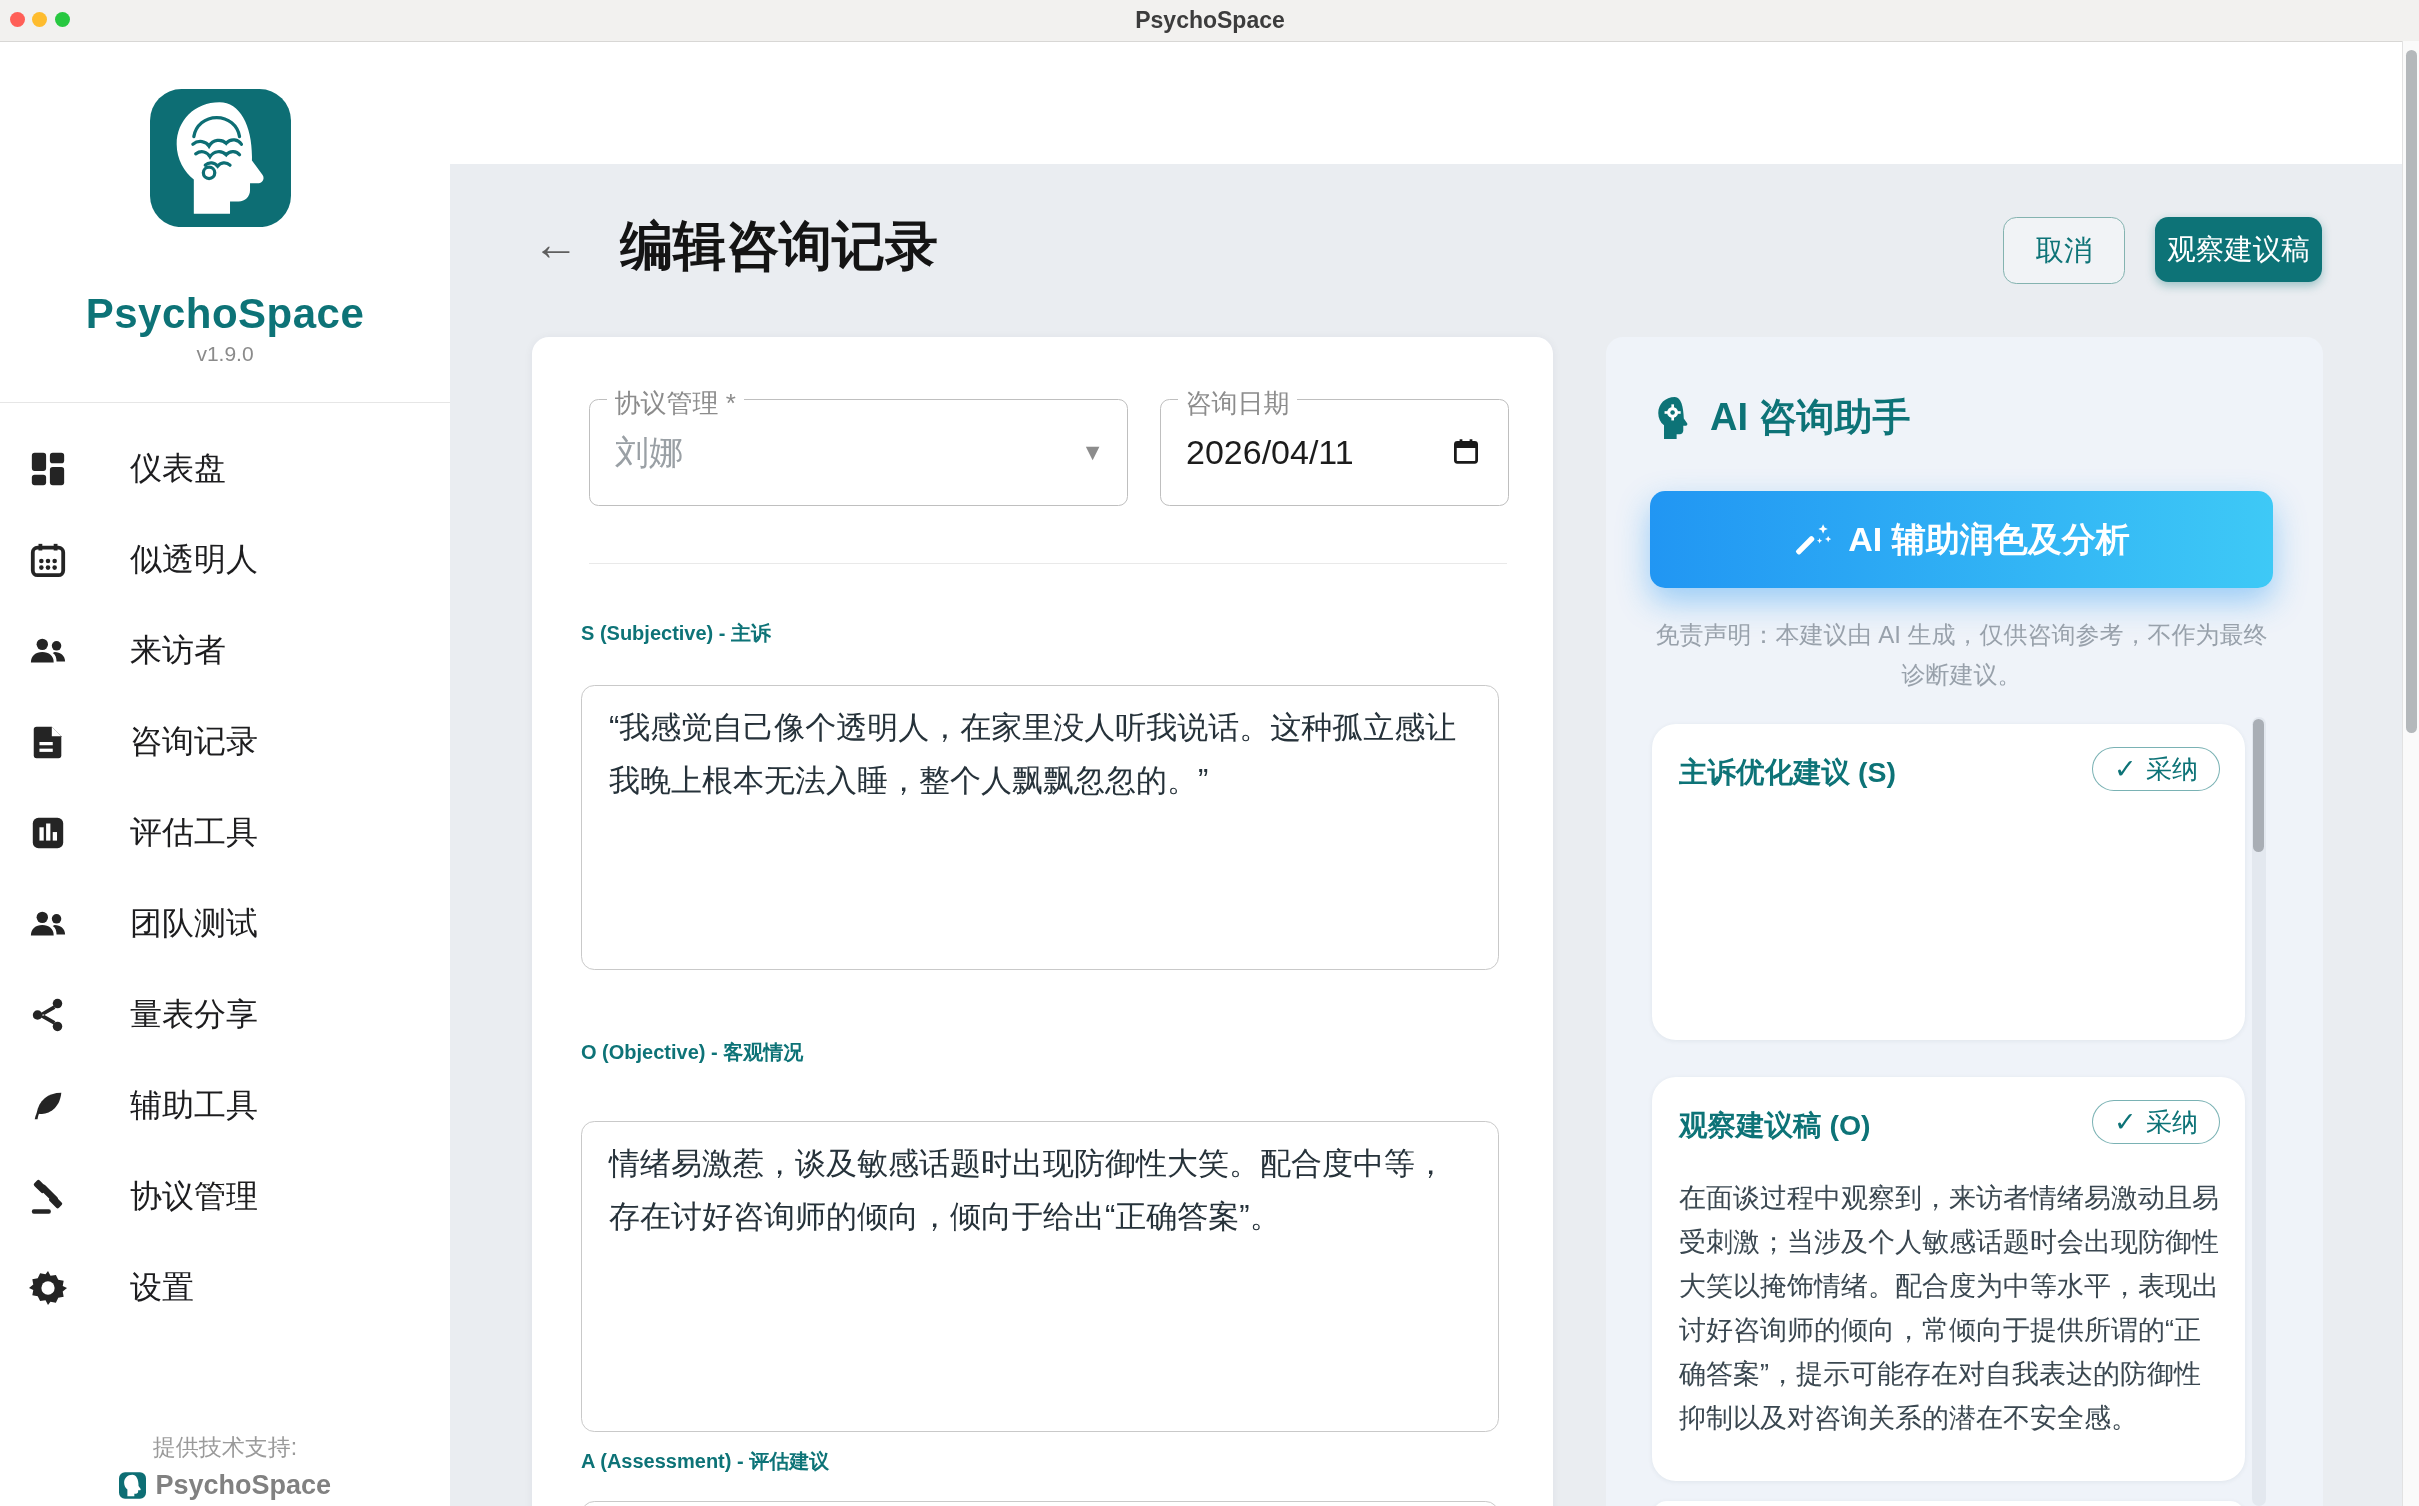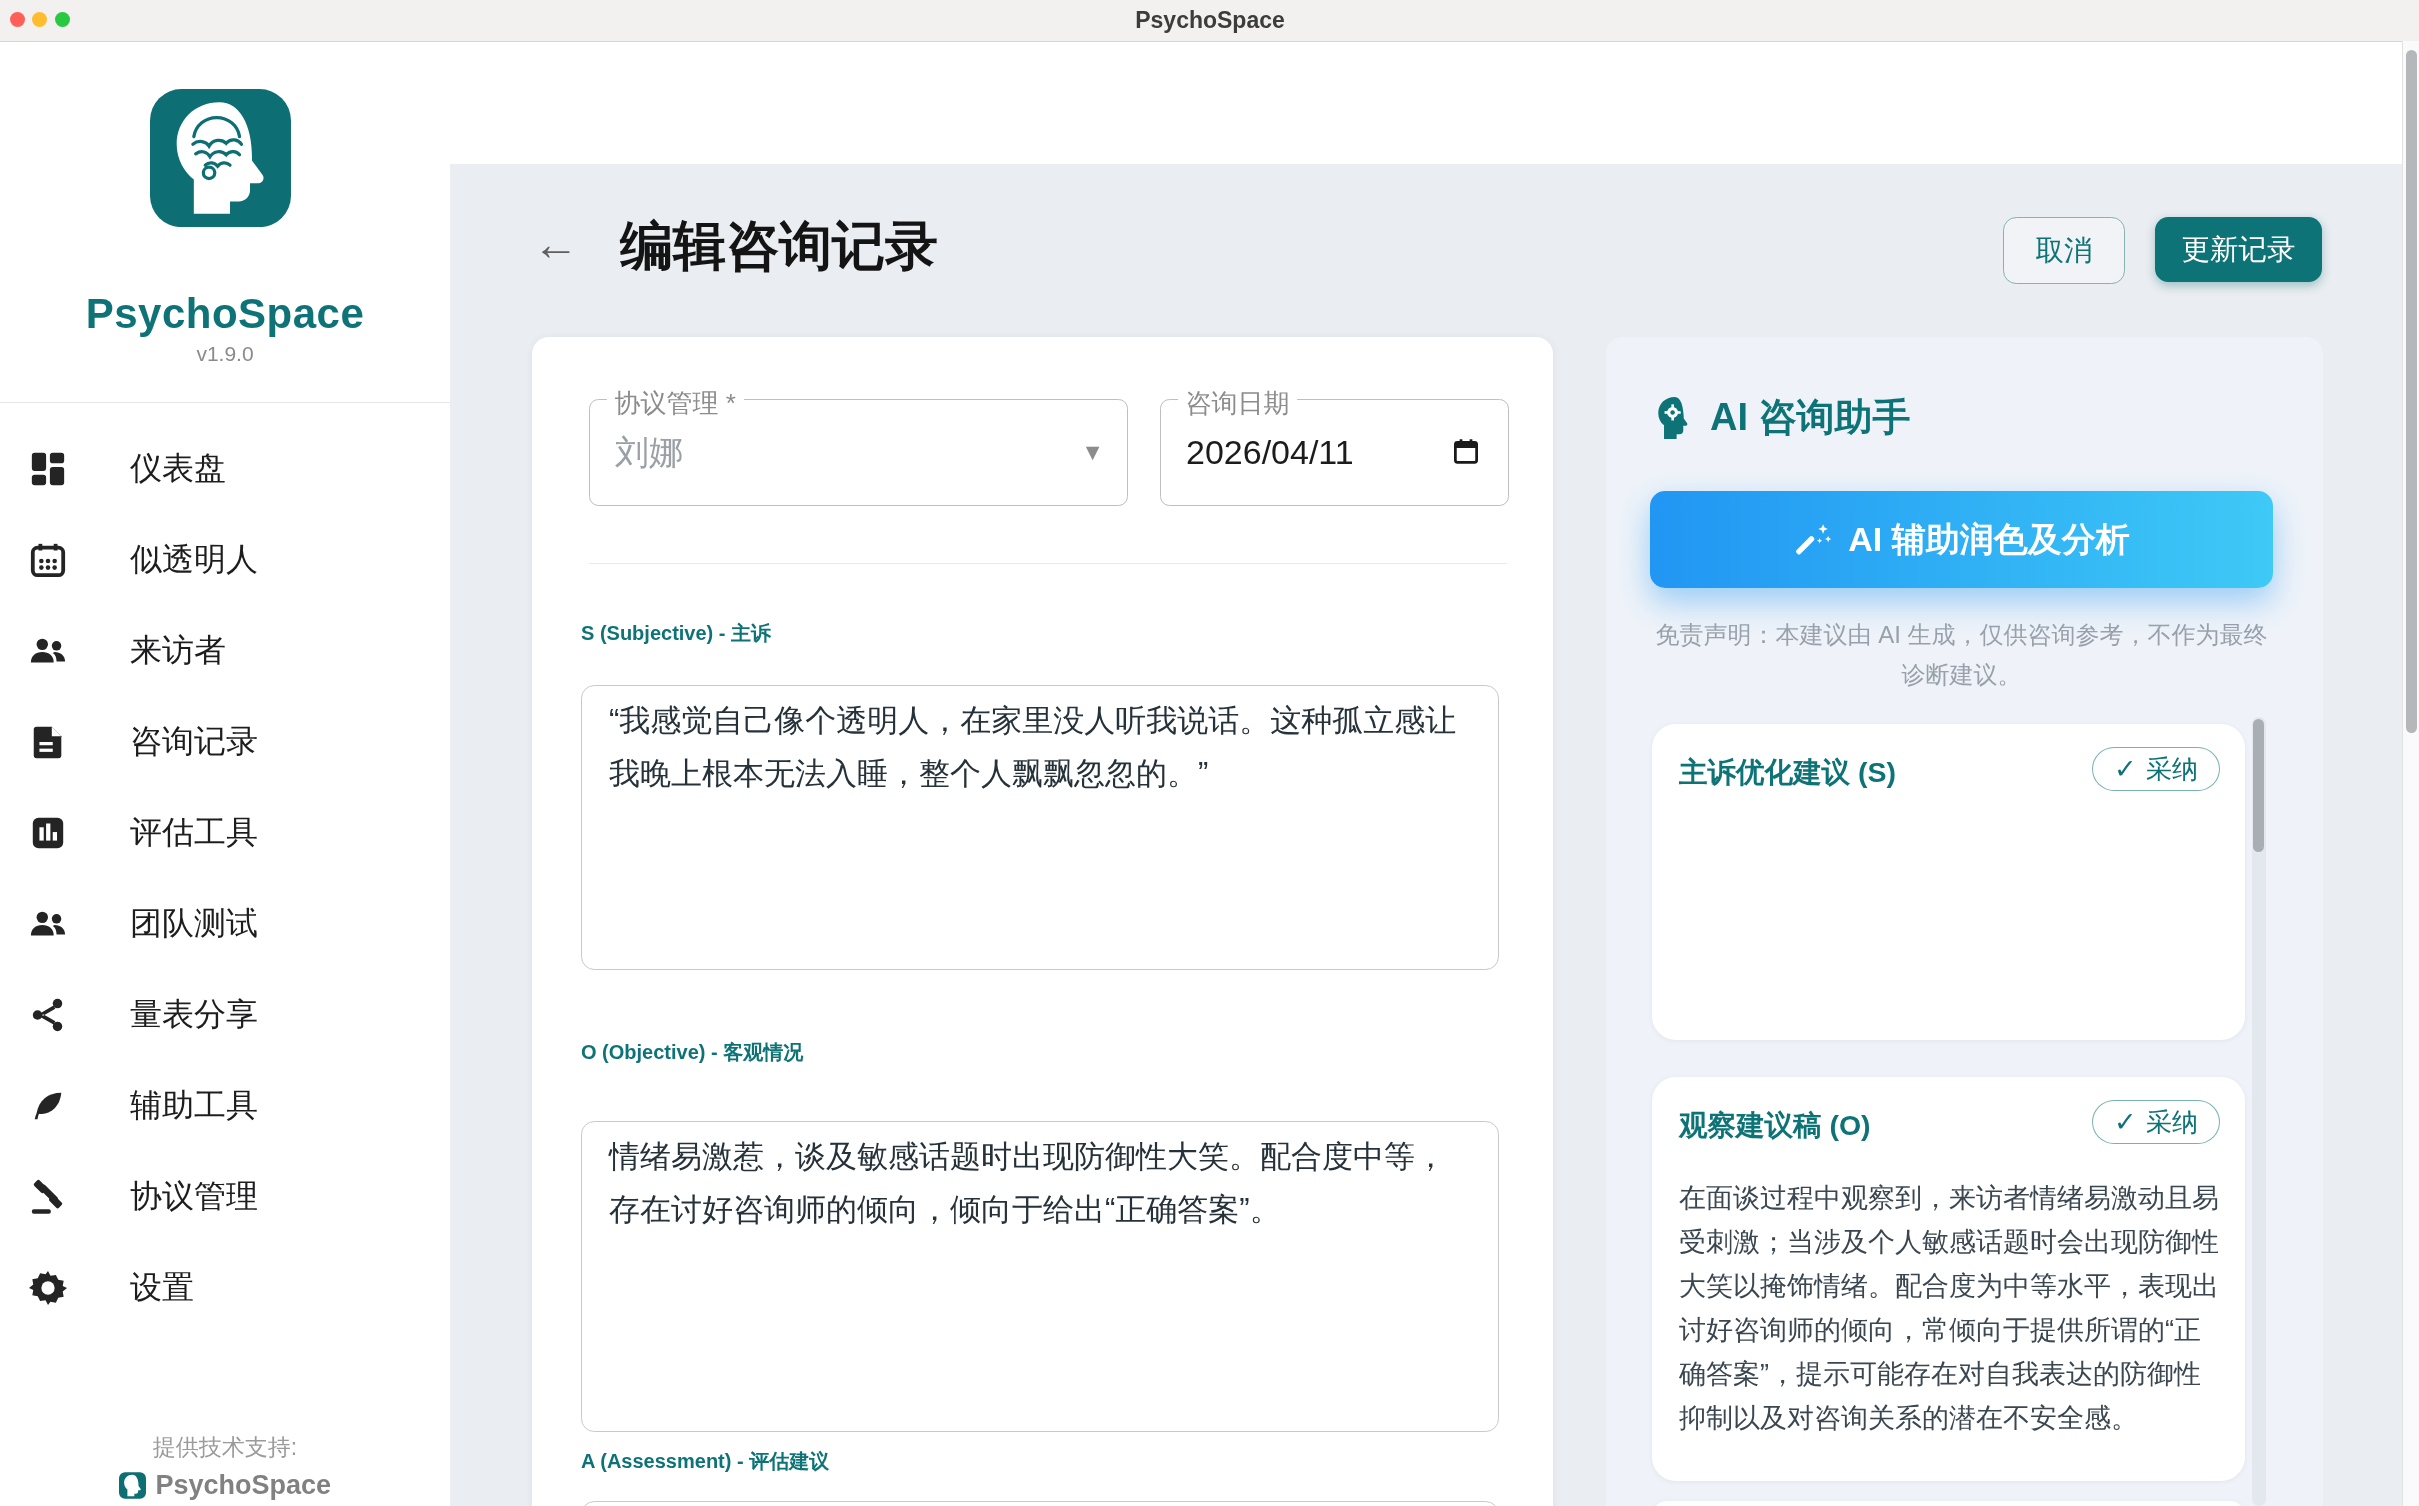--- a/index.html
+++ b/index.html
@@ -59,21 +59,21 @@
   .field-label{position:absolute;left:17px;top:-14.3px;background:#fff;padding:0 7.6px;font-size:26px;color:#8c8c8c;white-space:nowrap;}
   .field-value{position:absolute;left:25px;top:0;height:105px;line-height:105px;font-size:34px;color:#1c1c1c;}
   .field-value.muted{color:#9aa0a5;}
   .select-arrow{position:absolute;right:23px;top:0;height:105px;line-height:105px;font-size:23px;color:#8c8c8c;}
   .cal-icon{position:absolute;right:27px;top:36px;width:30px;height:32px;color:#1a1a1a;}
   .form-divider{position:absolute;left:57px;top:226px;width:918px;border-top:1px solid #e9e9e9;}
   .soap-h{position:absolute;left:49px;font-size:20px;font-weight:700;color:#0d7377;}
   .soap-h.h-s{top:283px;}
   .soap-h.h-o{top:702px;}
   .soap-h.h-a{top:1111px;}
-  .soap-box{position:absolute;left:49px;width:918px;border:1.9px solid #c9c9c9;border-radius:13.3px;background:#fff;padding:8px 27px;box-sizing:border-box;font-size:31px;line-height:53px;color:#26323a;}
+  .soap-box{position:absolute;left:49px;width:918px;border:1.9px solid #c9c9c9;border-radius:13.3px;background:#fff;padding:15px 27px;box-sizing:border-box;font-size:31px;line-height:53px;color:#26323a;}
   .box-s{top:348px;height:285px;}
   .box-o{top:784px;height:311px;}
   .box-a{top:1164px;height:152px;}
 
   
   .ai-panel{position:absolute;left:1606px;top:337px;width:717px;height:1351px;background:#eff3f9;border-radius:17px;z-index:3;}
   .ai-head{position:absolute;left:47px;top:55px;display:flex;align-items:center;gap:15px;color:#0d7377;}
   .ai-head svg{width:42px;height:46px;}
   .ai-head .ai-title{font-size:38px;font-weight:700;}
   .ai-btn{position:absolute;left:44px;top:154px;width:623px;height:97px;border-radius:15px;background:linear-gradient(90deg,#2196f3,#3ec9f6);color:#fff;display:flex;align-items:center;justify-content:center;gap:17px;font-size:34px;font-weight:600;box-shadow:0 13.3px 32px rgba(33,150,243,.42);cursor:pointer;}
@@ -276,21 +276,21 @@
   <span class="dot dot-purple"></span>
   <span class="dot dot-orange"></span>
   <span class="role">系统管理员</span>
   <div class="avatar">系</div>
 
   <div class="content-bg"></div>
 
   <div class="back-arrow">←</div>
   <div class="page-title">编辑咨询记录</div>
   <div class="btn-cancel">取消</div>
-  <div class="btn-update">更新记录</div>
+  <div class="btn-update">观察建议稿</div>
 
   <div class="form-card">
     <div class="field field-visitor">
       <span class="field-label">协议管理 *</span>
       <span class="field-value muted">刘娜</span>
       <span class="select-arrow">▼</span>
     </div>
     <div class="field field-date">
       <span class="field-label">咨询日期</span>
       <span class="field-value">2026/04/11</span>

